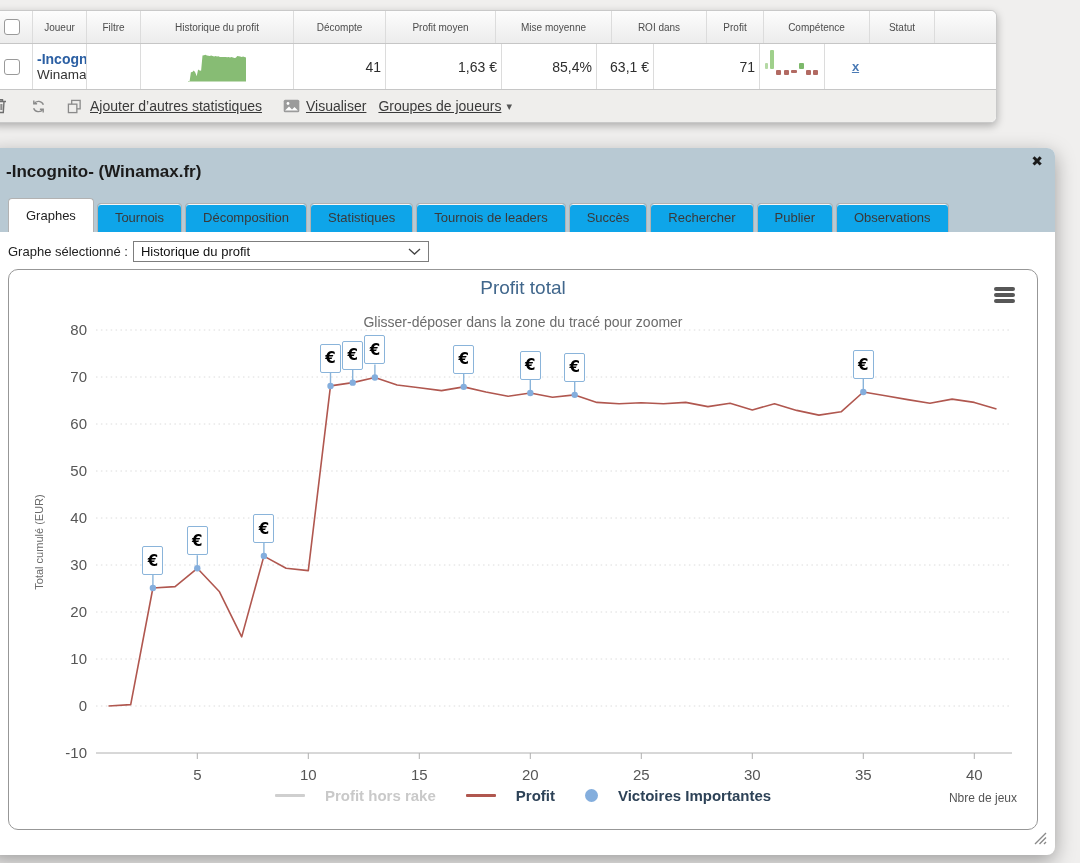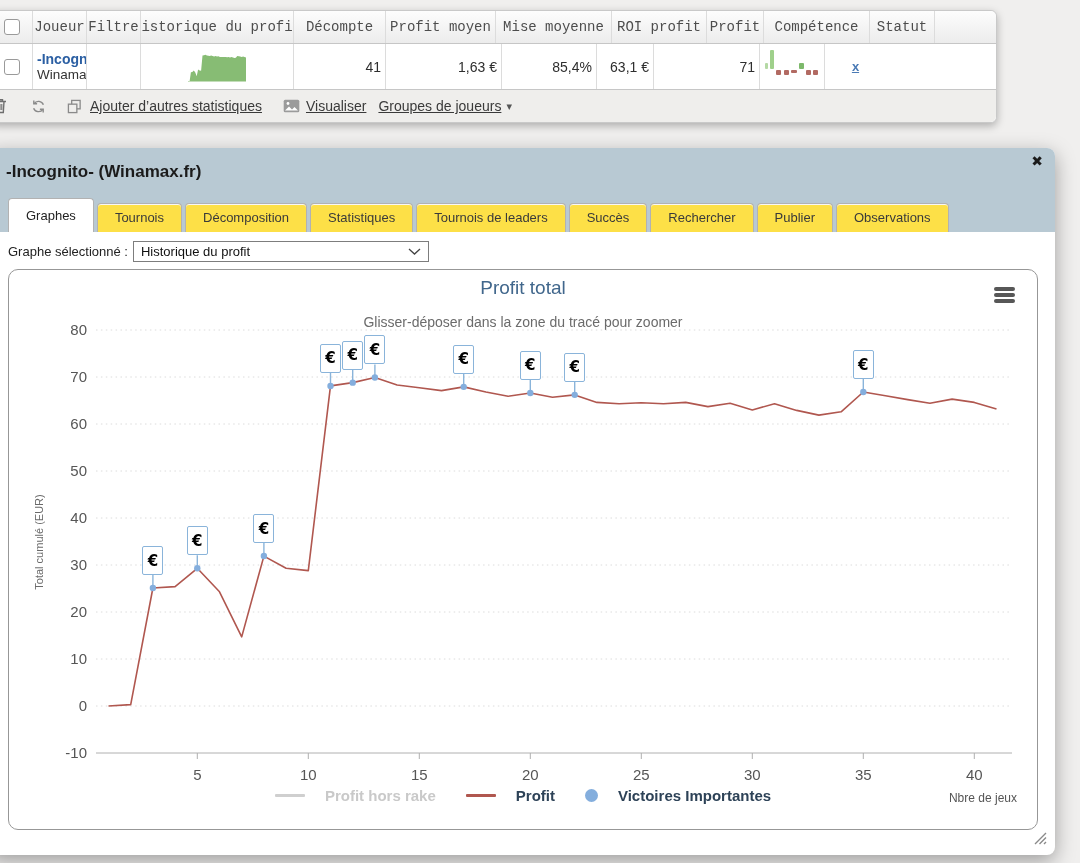--- a/index.html
+++ b/index.html
@@ -4,22 +4,22 @@
 <style>
   * { box-sizing: border-box; margin: 0; padding: 0; }
   html,body { width:1080px; height:863px; overflow:hidden; background:#f0efee;
     font-family:"Liberation Sans","DejaVu Sans",sans-serif; }
 
   
   #table-panel { position:absolute; left:-10px; top:10px; width:1007px; background:#fff;
     border:1px solid #c9c9c9; border-radius:6px; box-shadow:0 3px 9px rgba(0,0,0,.28); }
   #thead { display:flex; height:33px; background:linear-gradient(#fdfdfd,#ececec);
     border-bottom:1px solid #c6c6c6; border-radius:6px 6px 0 0; }
-  .th { display:flex; align-items:center; justify-content:center; font-size:14px; color:#4d4d4d;
-    border-right:1px solid #dcdcdc; height:100%; white-space:nowrap; overflow:hidden;font-family:Liberation Mono, monospace; }
+  .th { display:flex; align-items:center; justify-content:center; font-size:10px; color:#4d4d4d;
+    border-right:1px solid #dcdcdc; height:100%; white-space:nowrap; overflow:hidden; }
   .th:last-child { border-right:none; }
   #trow { display:flex; height:46px; background:#fff; border-bottom:1px solid #c6c6c6; }
   .td { display:flex; align-items:center; justify-content:flex-end; padding-right:4px;
     font-size:14px; color:#2e2e2e; border-right:1px solid #dcdcdc; height:100%; overflow:hidden; }
   .td:last-child { border-right:none; }
   .c0{width:42px}.c1{width:54px}.c2{width:54px}.c3{width:153px}.c4{width:92px}.c5{width:110px}
   .c6{width:116px}.c7{width:95px}.c8{width:57px}.c9{width:106px}.c10{width:65px}.c11{width:61px}
   .cb { width:16px; height:16px; border:1.5px solid #9a9a9a; border-radius:3px; background:#fff; }
   .center { justify-content:center; padding-right:0; }
   #player-cell { flex-direction:column; align-items:flex-start; justify-content:center;
@@ -36,21 +36,21 @@
   #groups-arrow { font-size:11px; color:#555; margin-left:5px; }
 
   
   #dialog { position:absolute; left:-12px; top:148px; width:1067px; height:707px; background:#fff;
     border-radius:8px; box-shadow:0 6px 20px rgba(0,0,0,.35); }
   #dialog-header { height:48px; background:#b8c9d3; border-radius:8px 8px 0 0; display:flex;
     align-items:center; padding-left:18px; font-size:17px; font-weight:bold; color:#1b1b1b; }
   #dialog-close { position:absolute; top:6px; right:12px; font-size:14px; color:#1b1b1b;
     cursor:pointer; line-height:1; }
   #tabbar { display:flex; align-items:flex-end; height:36px; background:#b8c9d3; padding-left:20px; }
-  .tab { height:29px; line-height:28px; padding:0 17px; background:#fde047;
+  .tab { height:29px; line-height:28px; padding:0 17px; background:#0ea5e9;
     border:1px solid #b2b2b2; border-bottom:none; border-radius:4px 4px 0 0; font-size:13px;
     color:#3a3a3a; margin-right:3px; white-space:nowrap; box-shadow:inset 0 1px 0 #f7f7f7; }
   .tab.active { background:#fff; height:34px; line-height:33px; color:#222; box-shadow:none; }
   #dialog-body { padding:8px 0 0 20px; }
   #select-row { display:flex; align-items:center; height:22px; margin-bottom:7px; }
   #select-label { font-size:13px; color:#222; margin-right:5px; }
   #graph-select { width:296px; height:21px; border:1px solid #7d7d7d; background:#fff;
     display:flex; align-items:center; justify-content:space-between; padding:0 7px;
     font-size:13px; color:#111; }
 
@@ -89,21 +89,21 @@
     <div class="th c0 center">
       <span class="cb"></span>
     </div>
 
   <div class="th c1">Joueur</div>
       <div class="th c2">Filtre</div>
       <div class="th c3">Historique du profit</div>
       <div class="th c4">Décompte</div>
       <div class="th c5">Profit moyen</div>
       <div class="th c6">Mise moyenne</div>
-      <div class="th c7">ROI profit</div>
+      <div class="th c7">ROI dans</div>
       <div class="th c8">Profit</div>
       <div class="th c9">Compétence</div>
       <div class="th c10">Statut</div>
       <div class="th c11"></div>
     </div>
   <div id="trow">
     <div class="td c0 center">
       <span class="cb"></span>
     </div>
     <div class="td c1" id="player-cell">

